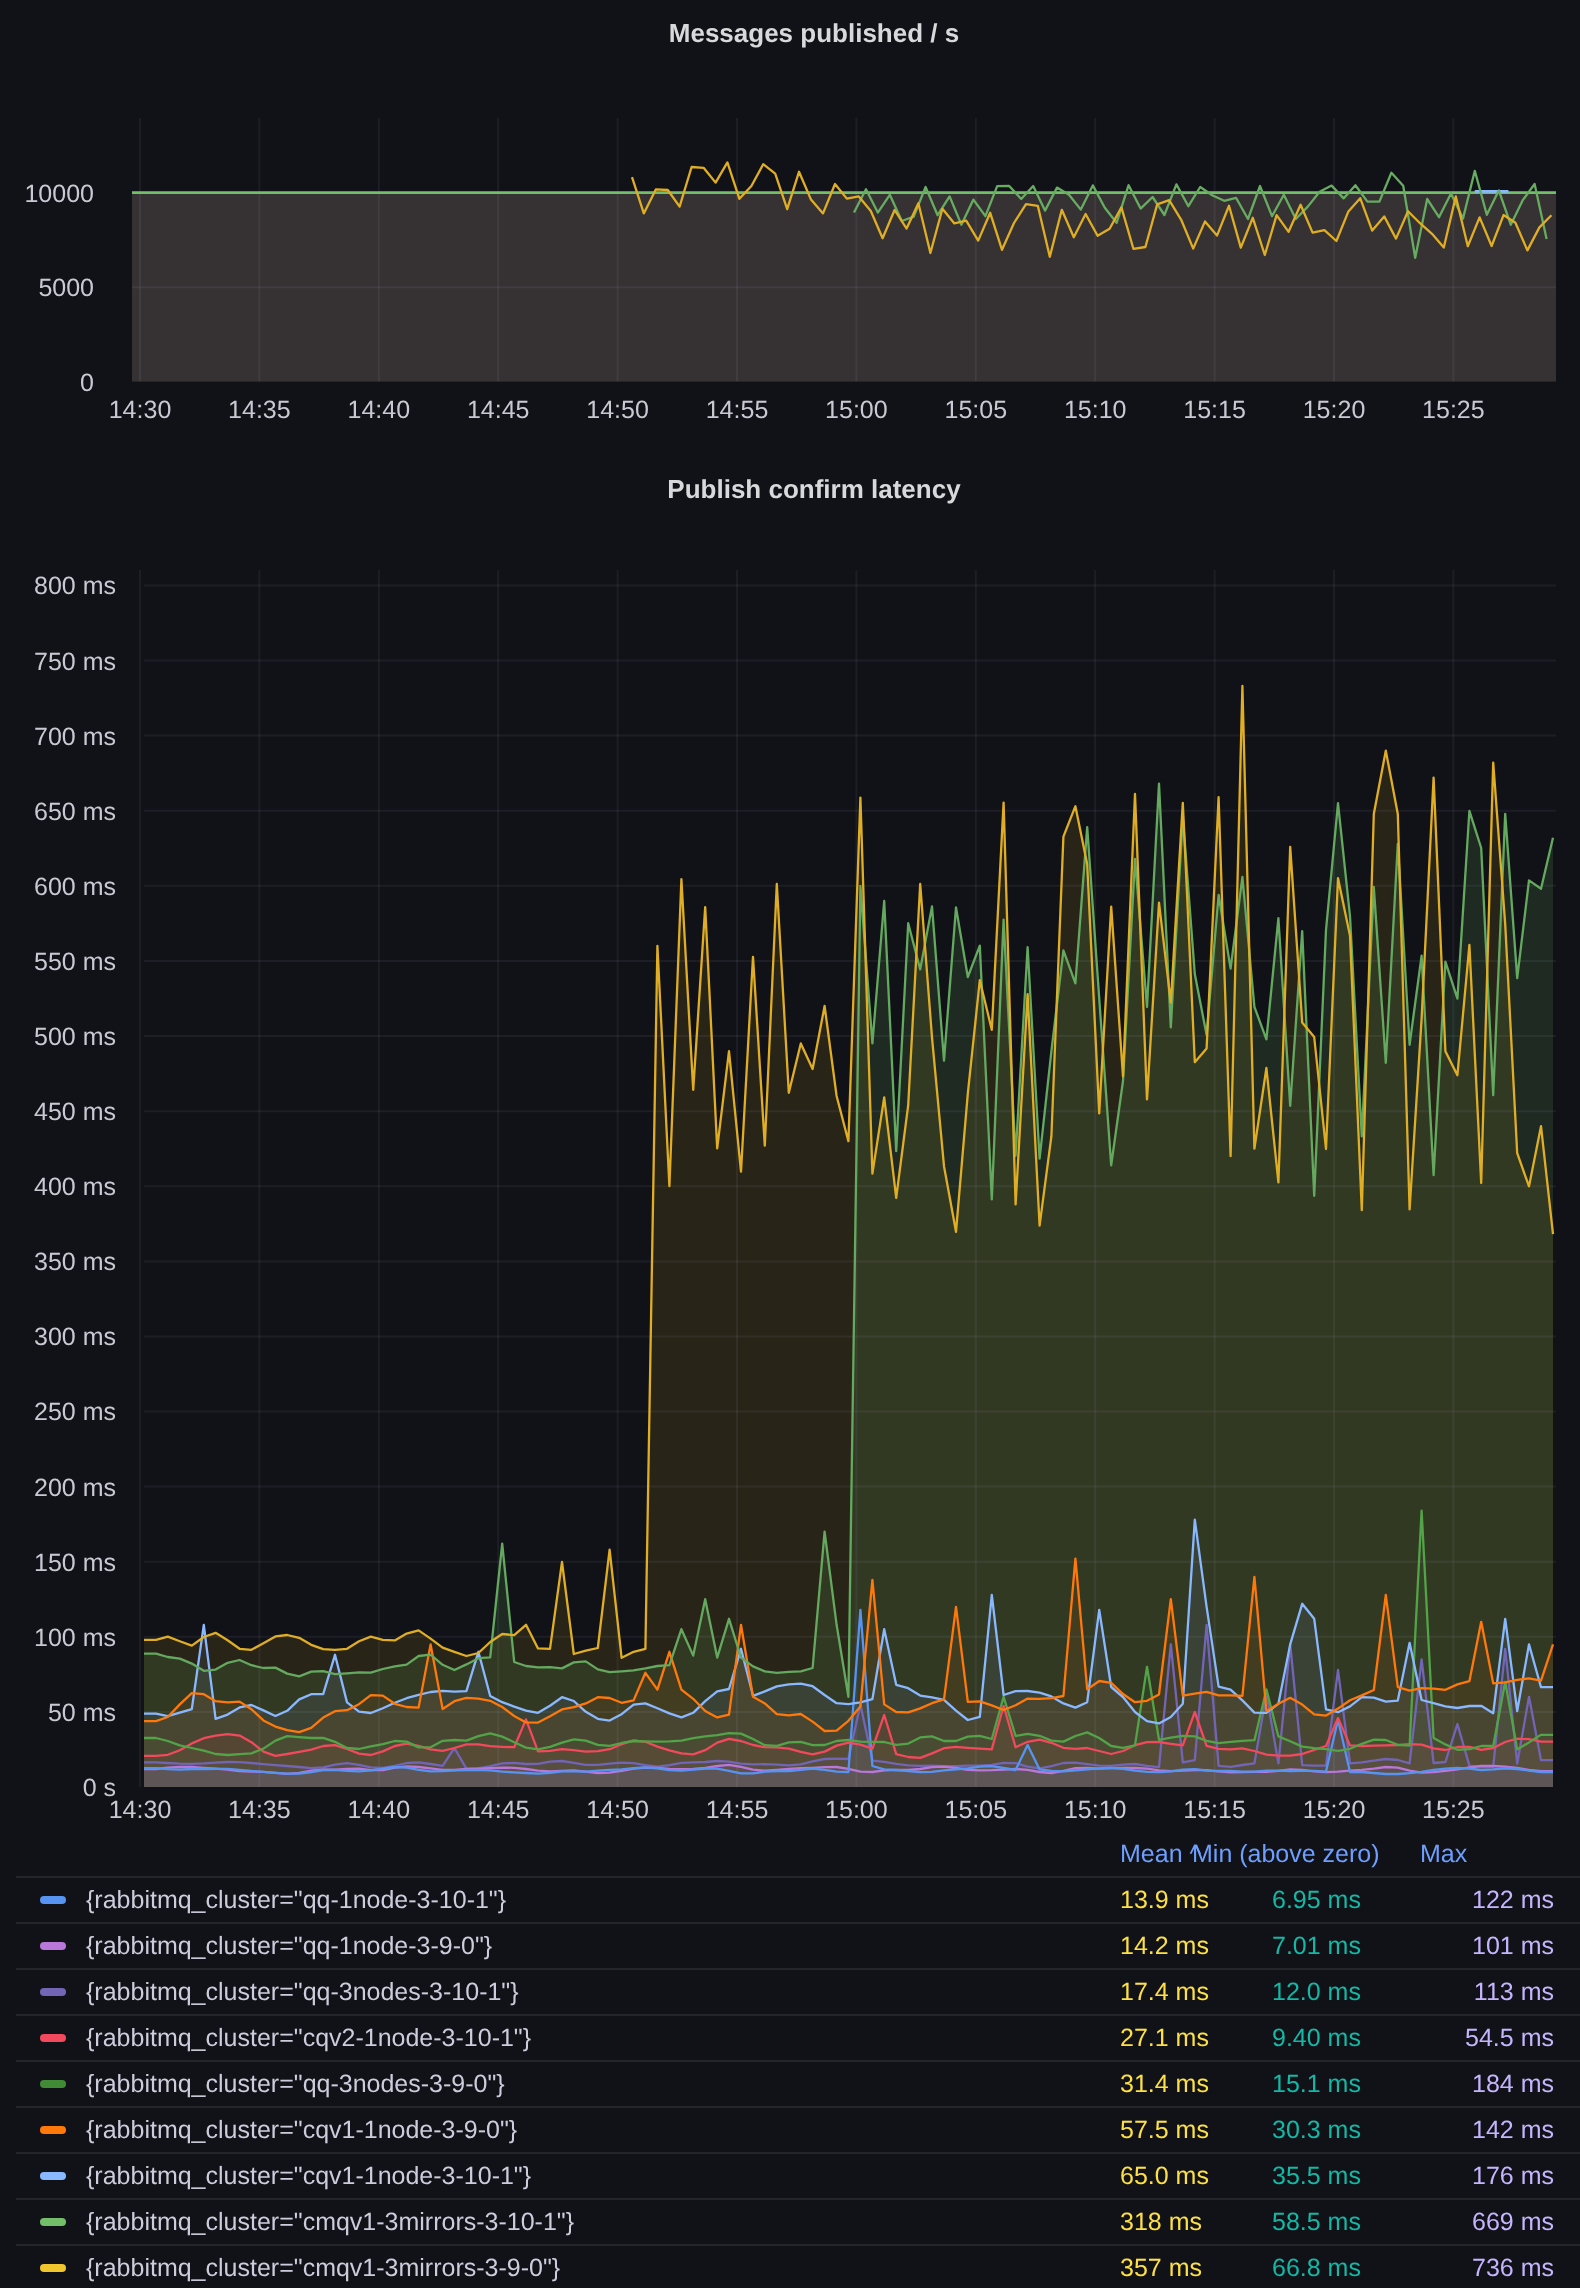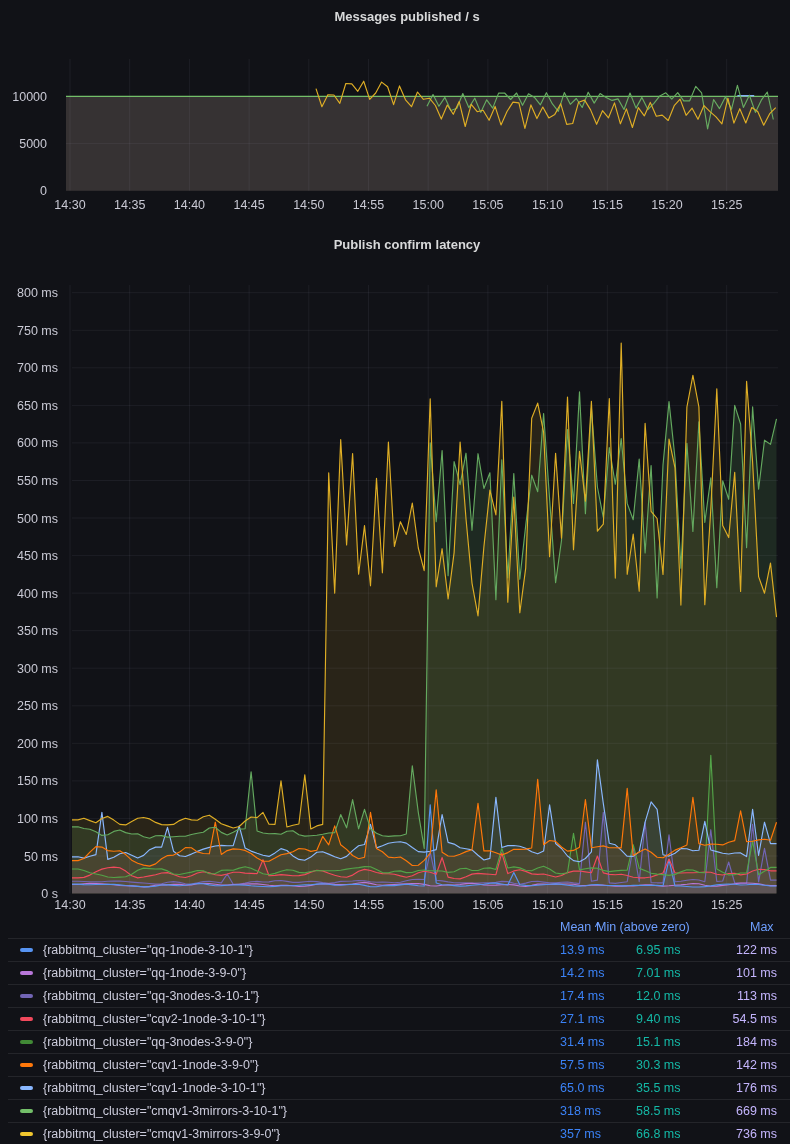--- a/index.html
+++ b/index.html
@@ -7,25 +7,25 @@
 .stage { position:relative; width:790px; height:1144px; }
 svg { position:absolute; top:0; left:0; }
 .legend { position:absolute; left:8px; top:916px; width:782px; }
 .lhead { position:relative; height:22px; }
 .lrow { position:relative; height:23px; border-top:1px solid rgba(204,204,220,0.10); }
 .lhead span, .lrow span { position:absolute; top:50%; transform:translateY(-50%);
   font-size:12.5px; white-space:pre; }
 .lhead span { color:#6E9FFF; font-weight:500; }
 .hmean { left:552px; }
 .hmin { left:588px; }
-.hmax { left:742px; }
+.hmax { left:702px; }
 .caret { font-size:11px; }
 .sw { left:12px; width:13px; height:4px; border-radius:2px; }
 .lbl { left:35px; color:#CCCCDC; }
-.vmean { left:552px; color:#3b82f6; font-weight:500; }
+.vmean { left:552px; color:#fde047; font-weight:500; }
 .vmin { left:628px; color:#14b8a6; font-weight:500; }
 .vmax { right:13px; color:#c4b5fd; font-weight:500; }
 </style></head>
 <body>
 <div class="stage">
 <svg width="790" height="1144" viewBox="0 0 790 1144" font-family="Liberation Sans, sans-serif">
 <rect x="66.0" y="96.3" width="712.0" height="94.5" fill="#363233"></rect>
 <line x1="70.0" y1="59.0" x2="70.0" y2="190.8" stroke="rgba(204,204,220,0.07)" stroke-width="1"></line>
 <line x1="129.7" y1="59.0" x2="129.7" y2="190.8" stroke="rgba(204,204,220,0.07)" stroke-width="1"></line>
 <line x1="189.4" y1="59.0" x2="189.4" y2="190.8" stroke="rgba(204,204,220,0.07)" stroke-width="1"></line>

